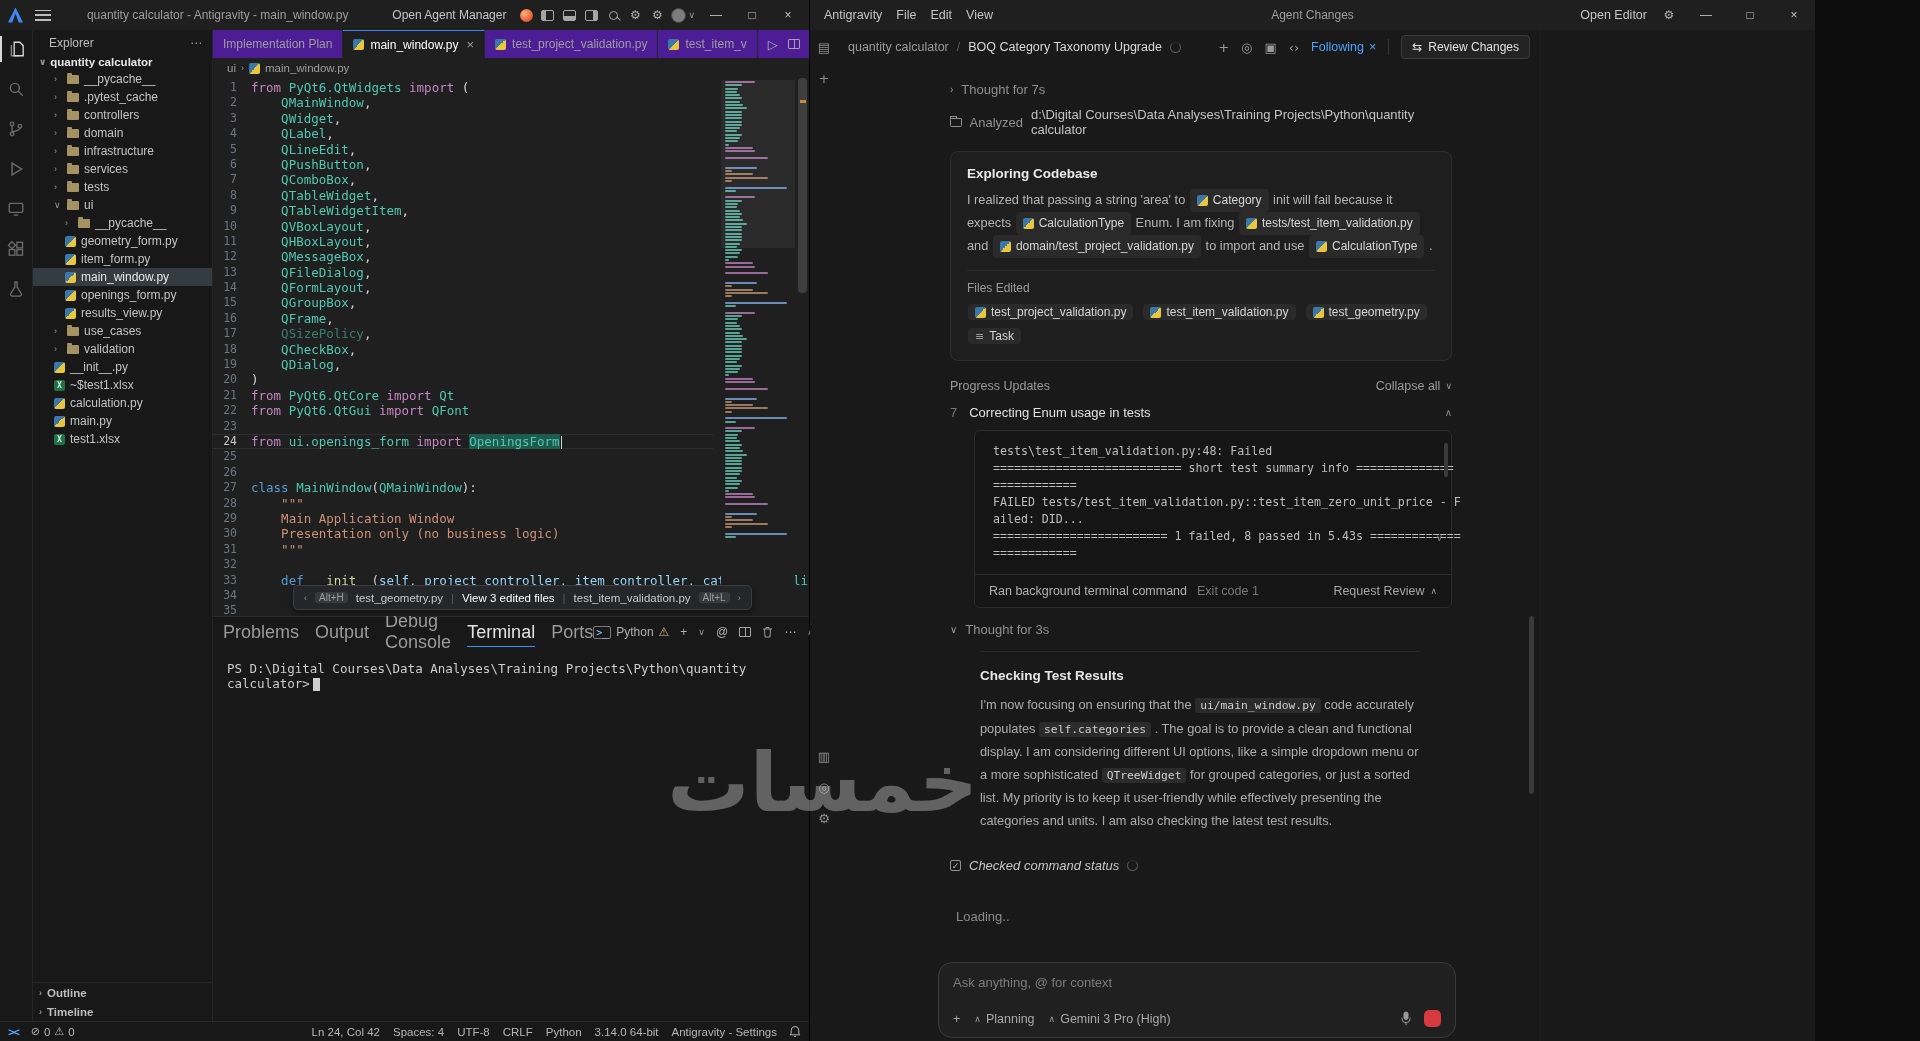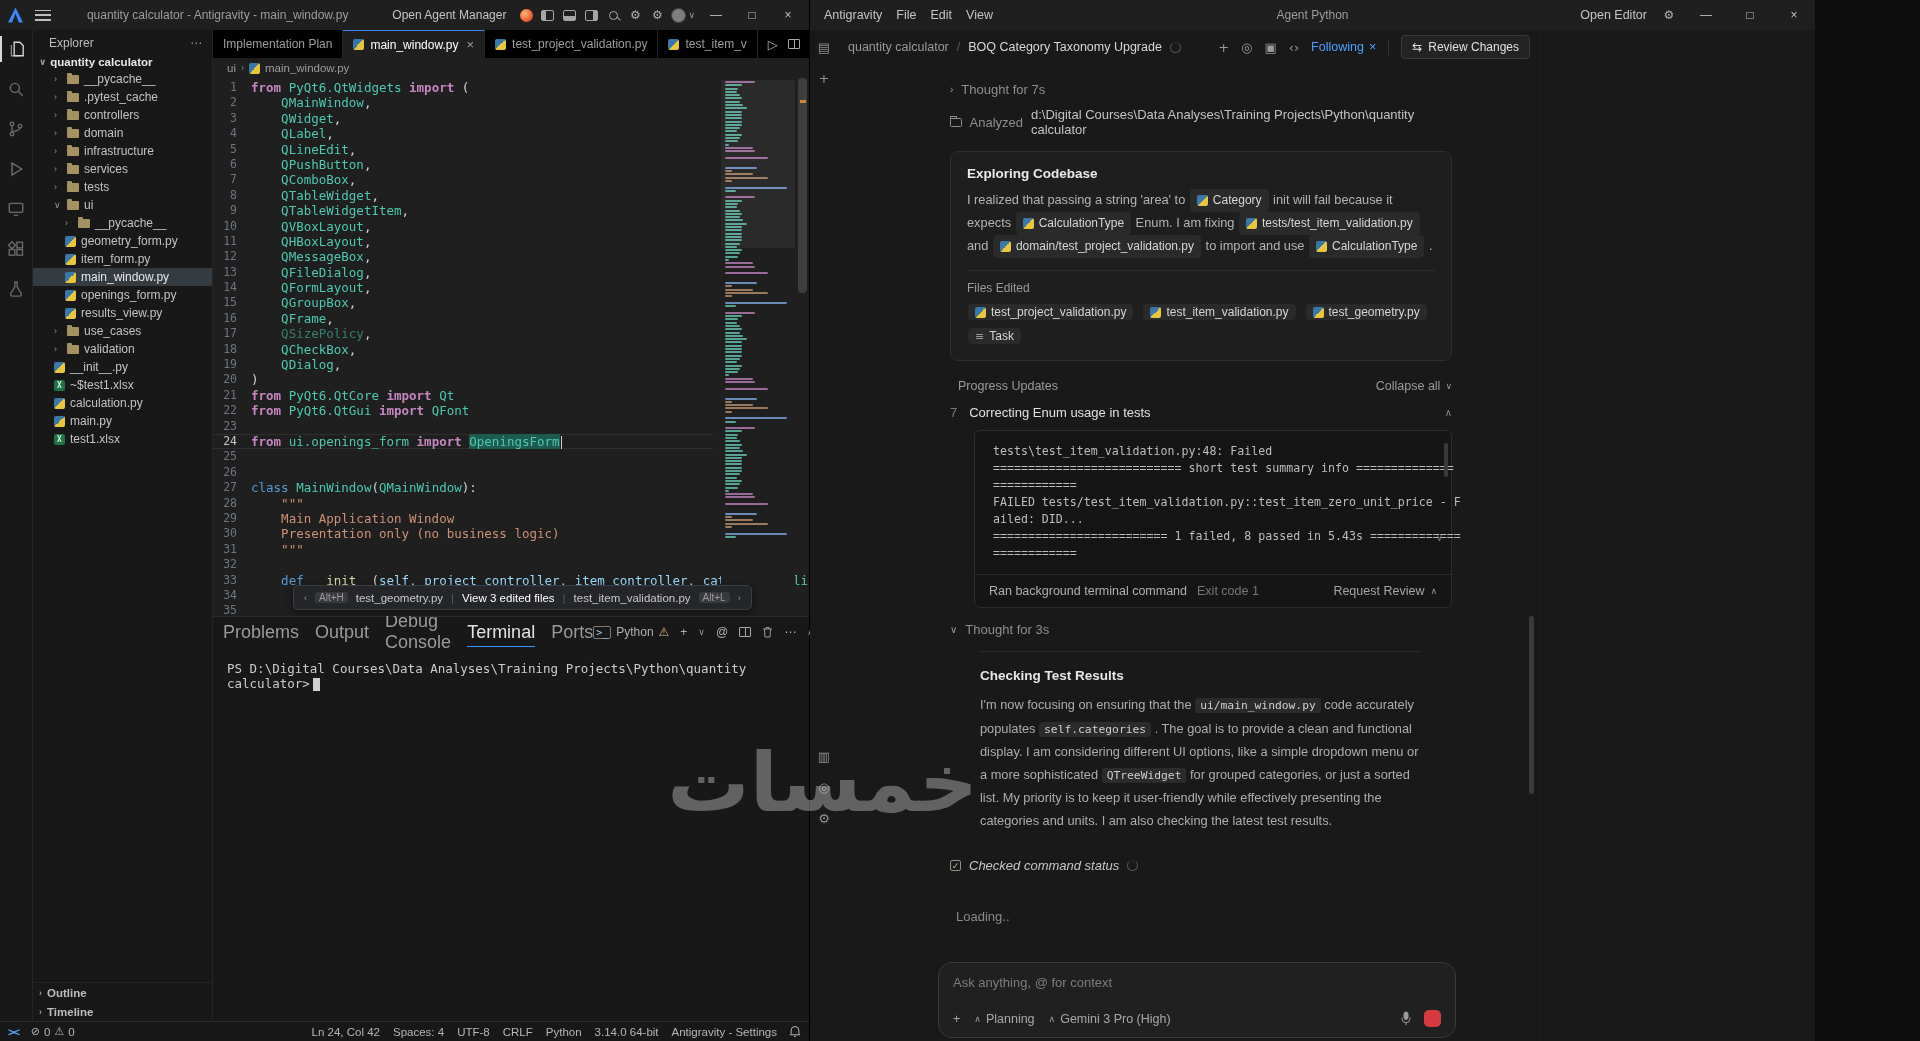--- a/index.html
+++ b/index.html
@@ -46,36 +46,36 @@
   .ic{flex:0 0 auto;display:inline-block;}
   .ic.folder{width:12px;height:9px;background:#a59263;border-radius:1px;position:relative;margin-top:1px;}
   .ic.folder::before{content:"";position:absolute;top:-2px;left:0;width:5px;height:2px;background:#a59263;border-radius:1px 1px 0 0;}
   .ic.py{width:11px;height:11px;border-radius:2px;background:linear-gradient(135deg,#3b77a8 0 50%,#e9c73d 50% 100%);}
   .ic.xlsx{width:11px;height:11px;background:#1f7246;color:#d7eede;font-size:8px;line-height:11px;text-align:center;border-radius:2px;font-weight:bold;font-family:"DejaVu Sans Mono",monospace;}
   .sb-bottom{margin-top:auto;border-top:1px solid #252525;}
   .sb-section{display:flex;align-items:center;gap:5px;height:19px;padding-left:6px;color:#bdbdbd;font-weight:bold;font-size:11.5px;cursor:pointer;}
 
   
   .editor-col{flex:1;display:flex;flex-direction:column;min-width:0;background:#1f1f1f;}
-  .tabsbar{height:28px;background:#000000;display:flex;align-items:stretch;flex:0 0 auto;}
+  .tabsbar{height:28px;background:#4c1d95;display:flex;align-items:stretch;flex:0 0 auto;}
   #tabs{display:flex;}
   .tab{display:flex;align-items:center;gap:6px;padding:0 10px;font-size:12px;color:#9d9d9d;border-right:1px solid #252525;cursor:pointer;white-space:nowrap;}
   .tab.active{background:#1f1f1f;color:#ffffff;border-top:1px solid #3f87f5;}
   .tab-close{color:#9d9d9d;font-size:13px;margin-left:2px;}
   .tab-actions{margin-left:auto;display:flex;align-items:center;gap:10px;padding:0 10px;color:#b0b0b0;font-size:13px;}
   .split-ic{width:12px;height:10px;border:1px solid #a6a6a6;border-radius:1px;position:relative;}
   .split-ic::before{content:"";position:absolute;top:0;bottom:0;left:50%;width:1px;background:#a6a6a6;}
   .breadcrumbs{height:20px;display:flex;align-items:center;gap:5px;padding-left:14px;font-size:11.5px;color:#9d9d9d;background:#1f1f1f;flex:0 0 auto;}
   .editor-wrap{flex:1;position:relative;min-height:0;overflow:hidden;background:#1f1f1f;}
   .code{position:absolute;left:0;top:2px;right:96px;font-family:"DejaVu Sans Mono","Liberation Mono",monospace;font-size:12.5px;line-height:15.4px;}
   .code-line{display:flex;height:15.4px;white-space:pre;}
   .code-line .ln{width:38px;text-align:right;padding-right:14px;color:#6e7681;flex:0 0 auto;font-size:11.5px;}
   .code-line.cur .ln{color:#c6c6c6;}
   .code-line.cur{box-shadow:inset 0 1px 0 #2f2f2f, inset 0 -1px 0 #2f2f2f;}
-  .c-k{color:#c586c0;font-weight:bold;} .c-m{color:#4ec9b0;} .c-t{color:#4ec9b0;} .c-p{color:#d4d4d4;}
+  .c-k{color:#c586c0;} .c-m{color:#4ec9b0;} .c-t{color:#4ec9b0;} .c-p{color:#d4d4d4;}
   .c-s{color:#ce9178;} .c-d{color:#569cd6;} .c-f{color:#dcdcaa;} .c-v{color:#9cdcfe;} .c-w{color:#d4d4d4;}
   .hl{background:#1e5a4e;border-radius:1px;}
   .dim{opacity:.55;}
   .caret{display:inline-block;width:1.5px;height:13px;background:#d4d4d4;vertical-align:middle;margin-left:1px;}
   .minimap{position:absolute;top:2px;right:14px;width:74px;bottom:0;background:#1f1f1f;padding-top:1px;}
   .mm-line{height:2px;margin:0 4px 1.3px 4px;border-radius:1px;}
   .mm-slider{position:absolute;top:0;left:0;right:0;height:168px;background:rgba(255,255,255,.05);}
   .editor-sb{position:absolute;top:0;right:0;width:13px;bottom:0;}
   .editor-sb .thumb{position:absolute;top:0;left:2px;width:9px;height:215px;background:rgba(121,121,121,.35);border-radius:4px;}
   .ruler-mark{position:absolute;right:3px;top:22px;width:6px;height:3px;background:#c58a3a;}
@@ -138,21 +138,21 @@
   .an-path{color:#c3c3c3;}
   .ag-card{background:#1e1e1e;border:1px solid #2e2e2e;border-radius:8px;padding:14px 16px 10px 16px;margin:14px 0 18px 0;}
   .ag-card h3{margin:0 0 8px 0;font-size:13.5px;color:#eaeaea;font-weight:bold;}
   .ag-card .body{color:#b4b4b4;font-size:12.8px;line-height:1.75;}
   .chip{display:inline-flex;align-items:center;gap:5px;background:#2a2a2a;border-radius:4px;padding:1px 7px;color:#d6d6d6;
     font-size:12px;white-space:nowrap;vertical-align:middle;margin:0 1px;cursor:pointer;}
   .card-foot{border-top:1px solid #2c2c2c;margin-top:12px;padding-top:10px;}
   .files-label{color:#9a9a9a;font-size:12px;margin-bottom:9px;}
   #files-chips{display:flex;flex-wrap:wrap;gap:8px;padding-bottom:6px;}
   .task-ic{color:#9a9a9a;font-family:"DejaVu Sans",sans-serif;font-size:11px;}
-  .prog-head{display:flex;align-items:flex-end;margin:16px 0 12px 8px;color:#9a9a9a;font-size:12.5px;}
+  .prog-head{display:flex;align-items:flex-end;margin:16px 0 12px 0;color:#9a9a9a;font-size:12.5px;}
   .prog-head .right{margin-left:auto;display:flex;align-items:center;gap:5px;cursor:pointer;}
   .step-row{display:flex;align-items:center;gap:12px;font-size:13px;margin:10px 0;}
   .step-num{color:#787878;}
   .step-title{color:#e0e0e0;}
   .step-chev{margin-left:auto;color:#8a8a8a;font-size:10px;}
   .term-card{background:#151515;border:1px solid #2c2c2c;border-radius:6px;margin:6px 0 14px 24px;position:relative;}
   .term-card .out{padding:12px 18px;font-family:"DejaVu Sans Mono","Liberation Mono",monospace;font-size:11.6px;line-height:17px;color:#bdbdbd;}
   .tline{white-space:pre;}
   .term-sb{position:absolute;right:3px;top:12px;width:4px;height:34px;background:#3a3a3a;border-radius:2px;}
   .term-chev-dn{position:absolute;right:8px;bottom:64px;color:#777;font-size:10px;}
@@ -681,21 +681,21 @@
   </div>
 
   <div class="agent">
     <div class="ag-titlebar" style="position:relative;">
       <div class="ag-menus" id="ag-menus">
         <span>Antigravity</span>
         <span>File</span>
         <span>Edit</span>
         <span>View</span>
       </div>
-      <div class="ag-title">Agent Python</div>
+      <div class="ag-title">Agent Changes</div>
       <div class="ag-tb-right">
         <span>Open Editor</span>
         <span class="tb-ic">⚙</span>
         <span class="winctl">—</span>
         <span class="winctl">□</span>
         <span class="winctl">×</span>
       </div>
     </div>
 
     <div class="ag-body">

